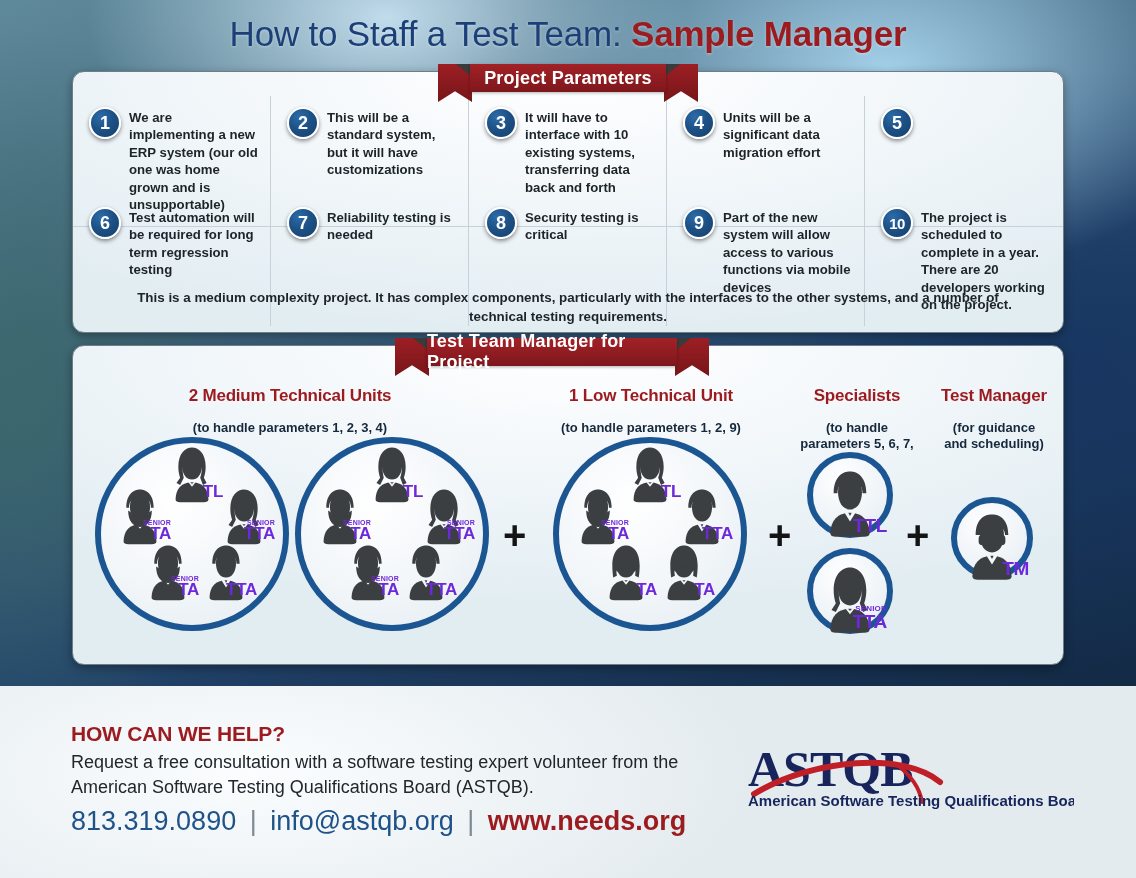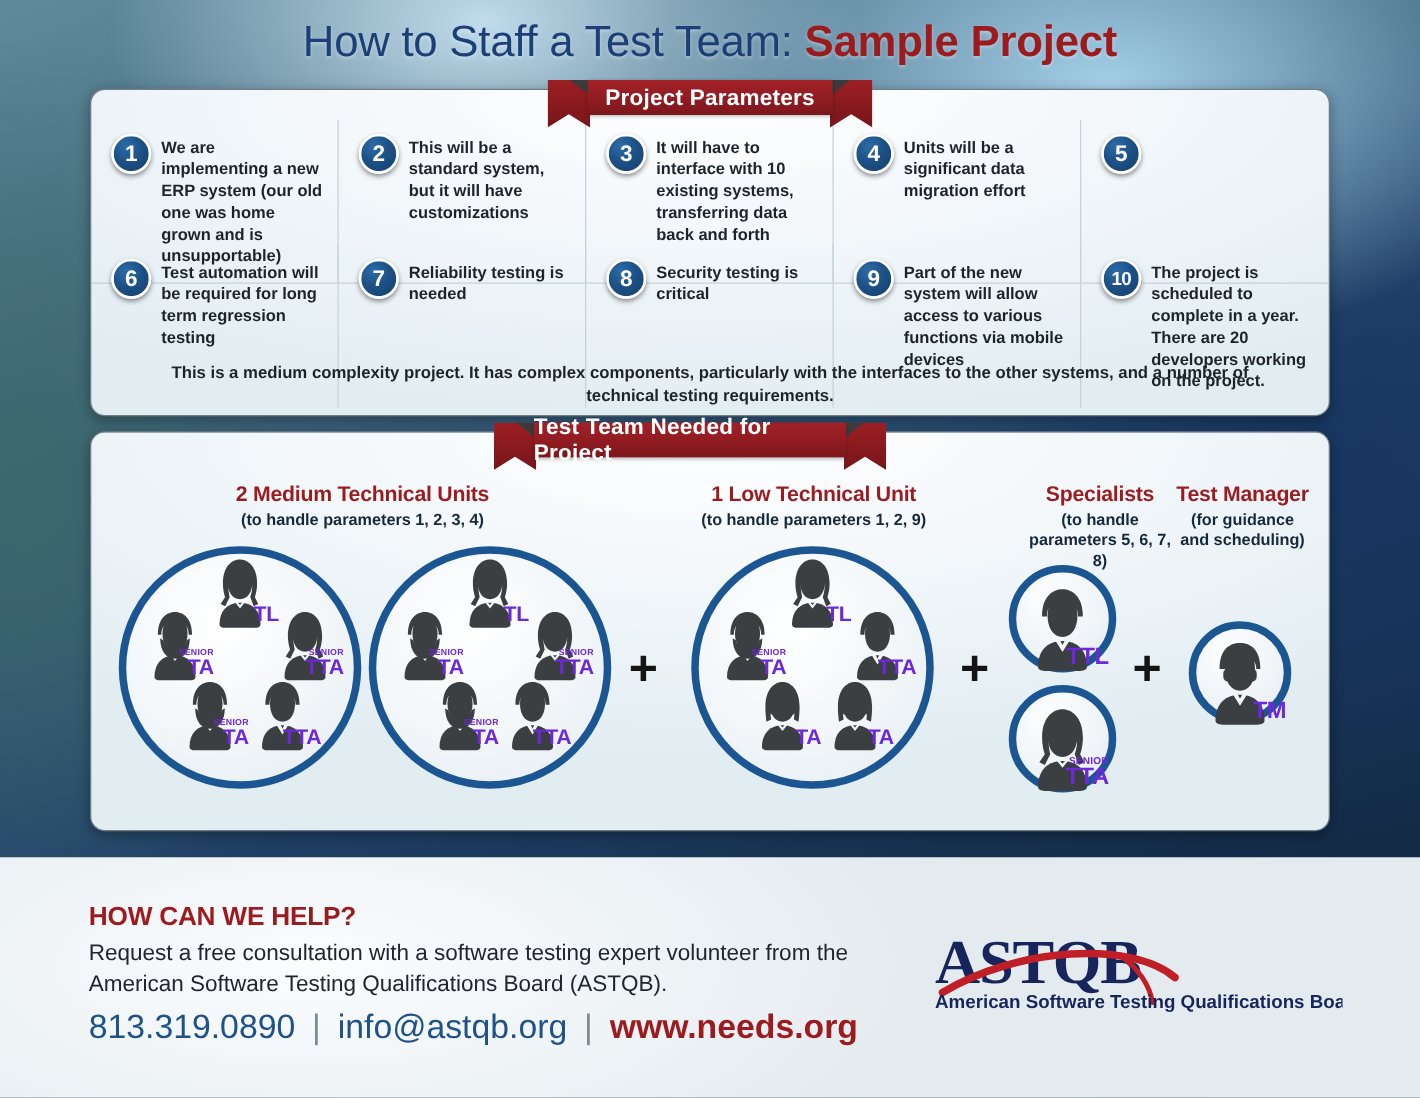--- a/index.html
+++ b/index.html
@@ -102,25 +102,25 @@
 
   .summary {
     position: absolute; left: 118px; top: 288px; width: 900px;
     text-align: center; font-size: 13.4px; line-height: 1.45;
     color: #1d2429; font-weight: 600;
   }
 
   
   .team-head { position: absolute; text-align: center; color: #0f2c4f; }
   .team-head .h { color: #9b1b1f; font-size: 17px; font-weight: 700; letter-spacing: -0.2px; }
-  .team-head .sub { font-size: 13px; font-weight: 600; color: #16283c; line-height: 1.25; margin-top: 2px; }
+  .team-head .sub { font-size: 13px; font-weight: 600; color: #16283c; line-height: 1.25; margin-top: 14px; }
 
   #head-medium { left: 100px; top: 386px; width: 380px; }
   #head-low    { left: 520px; top: 386px; width: 262px; }
-  #head-spec   { left: 816px; top: 386px; width: 128px; }
+  #head-spec   { left: 793px; top: 386px; width: 128px; }
   #head-tm     { left: 920px; top: 386px; width: 148px; }
 
   .unit-circle {
     position: absolute;
     border: 6px solid #1b5693;
     border-radius: 50%;
     background: radial-gradient(circle at 40% 32%, #ffffff 0%, #f2f6f9 55%, #e3ebf1 100%);
   }
   #unit-1 { left: 95px; top: 437px; width: 194px; height: 194px; }
   #unit-2 { left: 295px; top: 437px; width: 194px; height: 194px; }
@@ -185,21 +185,21 @@
   .f-contact .web { color: #9b1b1f; font-weight: 700; }
 
   .logo { position: absolute; left: 744px; top: 742px; width: 330px; height: 70px; }
   .logo svg { width: 100%; height: 100%; display: block; }
 </style>
 </head>
 <body>
 
 <div class="title">
   <span>How to Staff a Test Team:</span>
-  <span class="accent">Sample Project</span>
+  <span class="accent">Sample Manager</span>
 </div>
 
 <div class="panel" id="panel-params"></div>
 
 <div class="ribbon" id="ribbon-params">
   <div class="tail left">
       <div class="sheet"></div>
       <div class="fold"></div>
     </div>
   <div class="tail right">
@@ -260,21 +260,21 @@
 
 <div class="ribbon" id="ribbon-team">
   <div class="tail left">
       <div class="sheet"></div>
       <div class="fold"></div>
     </div>
   <div class="tail right">
       <div class="sheet"></div>
       <div class="fold"></div>
     </div>
-  <div class="band">Test Team Needed for Project</div>
+  <div class="band">Test Team Manager for Project</div>
 </div>
 
 <div class="team-head" id="head-medium">
   <div class="h">2 Medium Technical Units</div>
   <div class="sub">(to handle parameters 1, 2, 3, 4)</div>
 </div>
 <div class="team-head" id="head-low">
   <div class="h">1 Low Technical Unit</div>
   <div class="sub">(to handle parameters 1, 2, 9)</div>
 </div>

